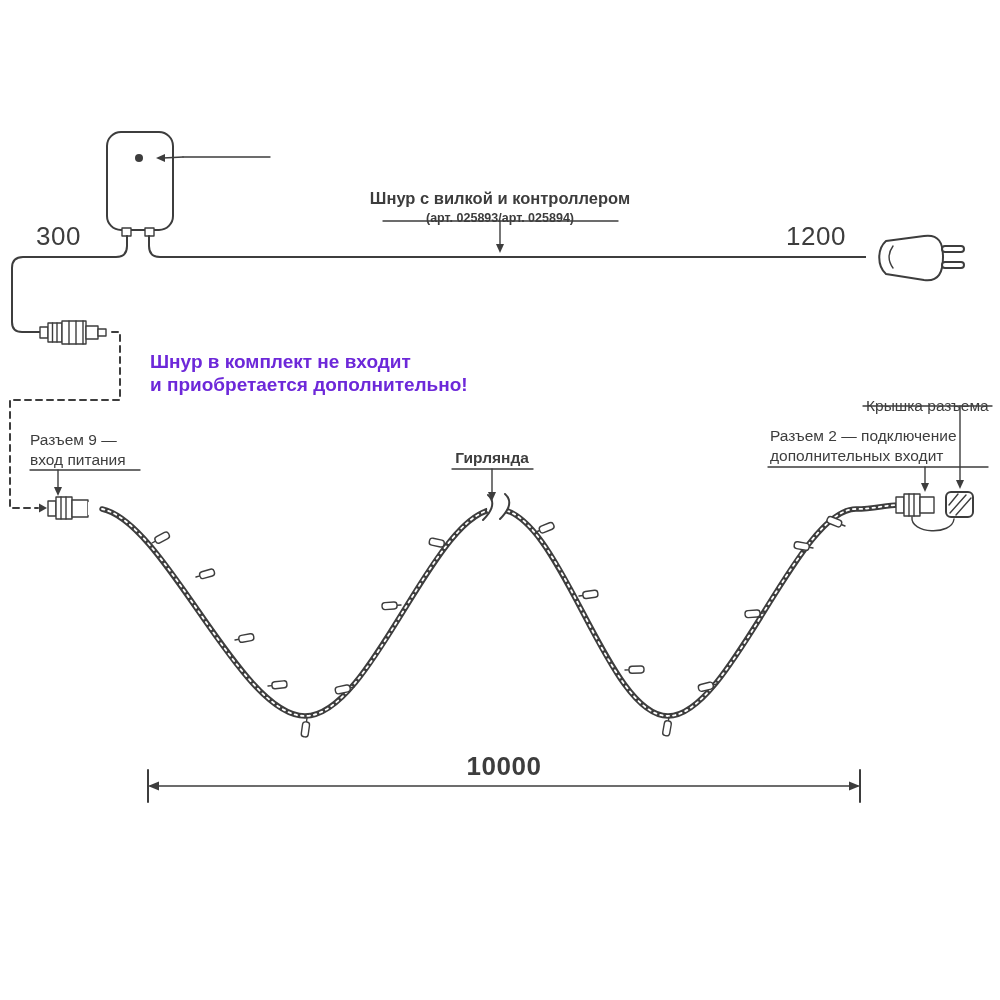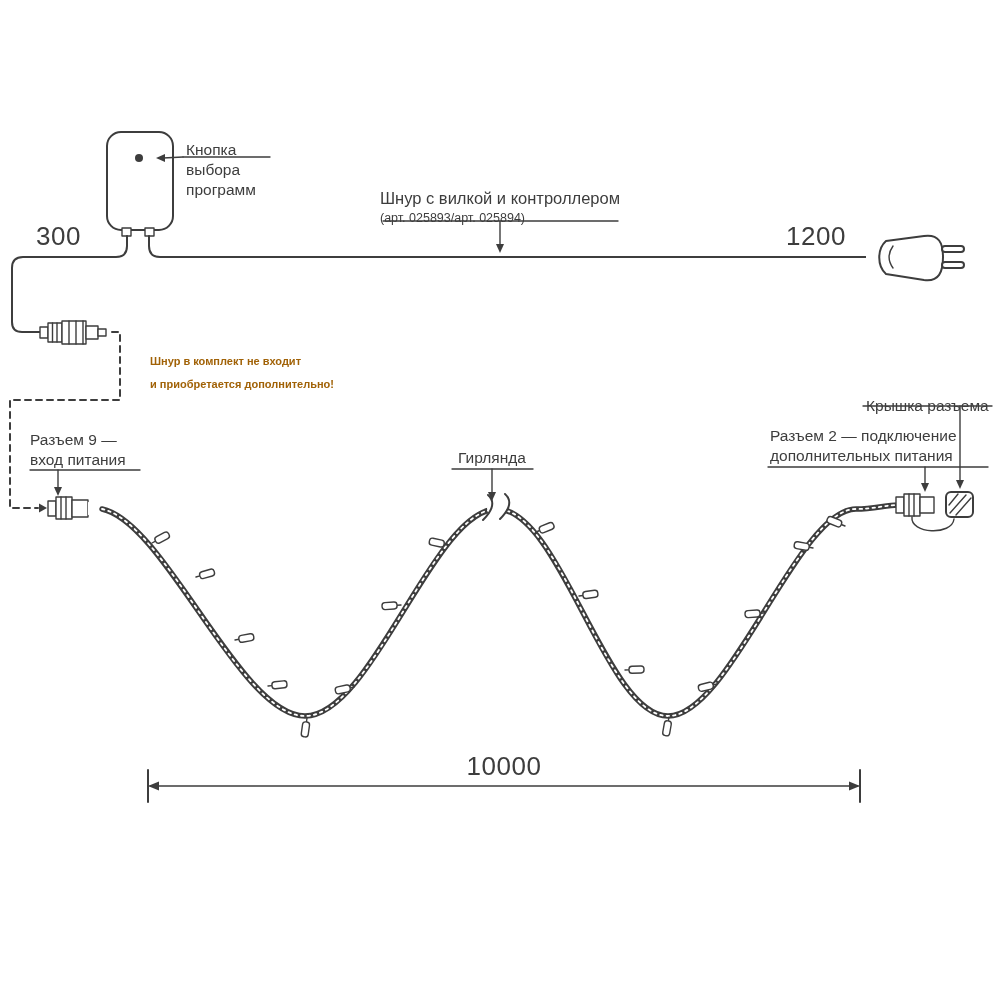--- a/index.html
+++ b/index.html
@@ -3,23 +3,23 @@
 <meta charset="utf-8">
 <style>
   html,body{margin:0;padding:0;background:#fff;}
   .stage{
     position:relative;width:1000px;height:1000px;background:#fff;overflow:hidden;
     font-family:"Liberation Sans",sans-serif;color:#3d3d3d;
   }
   .stage svg{position:absolute;left:0;top:0;}
   .lbl{position:absolute;font-size:15.5px;line-height:20px;white-space:nowrap;}
   .lbl .ln{display:block;}
-  .center{transform:translateX(-50%);text-align:left;}
+  .center{transform:translateX(-50%);text-align:center;font-weight:bold;}
   .dim{font-size:26px;letter-spacing:.5px;}
-  .note{color:#a16207;font-weight:700;font-size:11px;line-height:23px;}
+  .note{color:#6d28d9;font-weight:700;font-size:19px;line-height:23px;}
   .sub{font-size:12.5px;margin-top:0;}
   
   .art path,.art line,.art rect,.art circle,.art polyline{
     stroke:#3d3d3d;stroke-width:2;fill:none;stroke-linecap:round;stroke-linejoin:round;
   }
   .art .fillw{fill:#fff;}
   .art .solid{fill:#3d3d3d;stroke:none;}
   .art .thin{stroke-width:1.4;}
   .art .dashed{stroke-dasharray:6 5;}
   .art .wire-base{stroke-width:5.5;}
@@ -170,25 +170,20 @@
 
     <g>
       <line x1="148" y1="770" x2="148" y2="802"></line>
       <line x1="860" y1="770" x2="860" y2="802"></line>
       <line x1="150" y1="786" x2="858" y2="786" class="thin"></line>
       <polygon points="148,786 159,781.5 159,790.5" class="solid"></polygon>
       <polygon points="860,786 849,781.5 849,790.5" class="solid"></polygon>
     </g>
   </svg>
 
-  <div class="lbl" style="left:186px;top:140px;">
-    <span class="ln">Кнопка</span>
-    <span class="ln">выбора</span>
-    <span class="ln">программ</span>
-  </div>
 
   <div class="lbl center" style="left:500px;top:188px;">
     <span class="ln" style="font-size:16.5px;">Шнур с вилкой и контроллером</span>
     <span class="ln sub">(арт. 025893/арт. 025894)</span>
   </div>
 
   <div class="lbl dim" style="left:36px;top:226px;">300</div>
 
   <div class="lbl dim" style="left:786px;top:226px;">1200</div>
 
@@ -199,20 +194,20 @@
 
   <div class="lbl" style="left:30px;top:430px;">
     <span class="ln">Разъем 9 —</span>
     <span class="ln">вход питания</span>
   </div>
 
   <div class="lbl center" style="left:492px;top:448px;">Гирлянда</div>
 
   <div class="lbl" style="left:770px;top:426px;">
     <span class="ln">Разъем 2 — подключение</span>
-    <span class="ln">дополнительных питания</span>
+    <span class="ln">дополнительных входит</span>
   </div>
 
   <div class="lbl" style="left:866px;top:396px;">Крышка разъема</div>
 
   <div class="lbl dim center" style="left:504px;top:756px;">10000</div>
 
 </div>
 
 </body></html>

